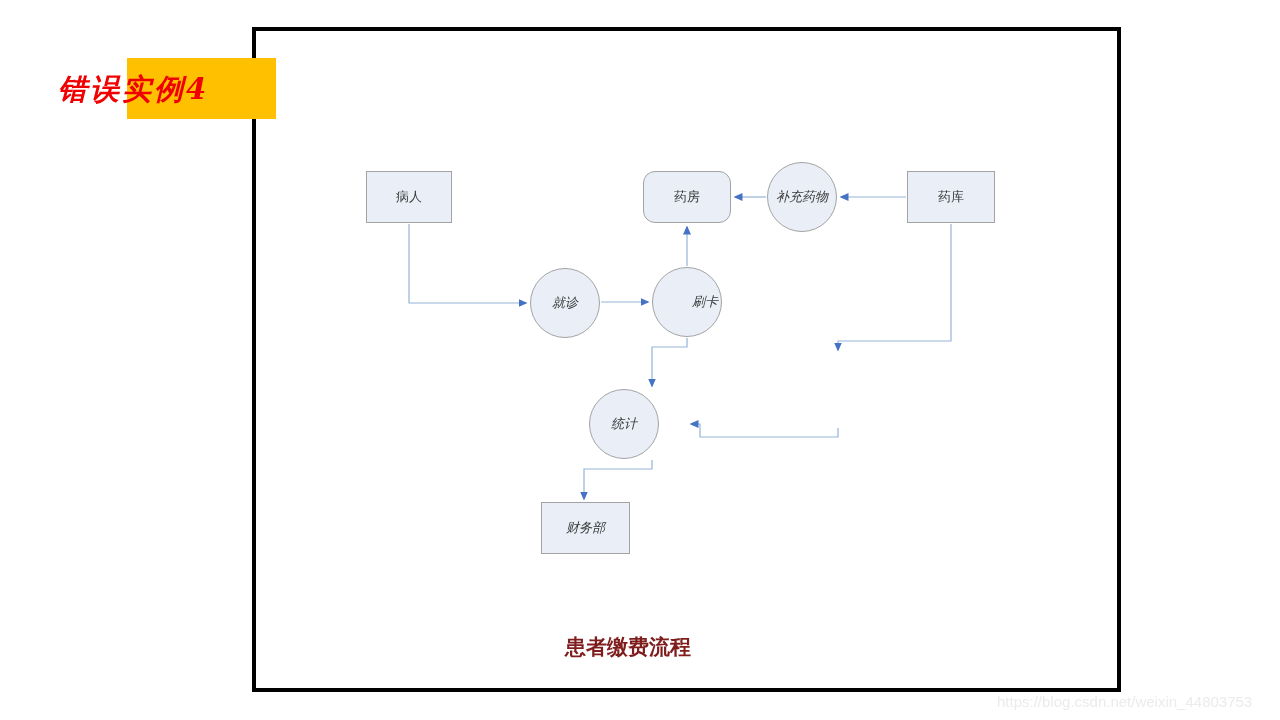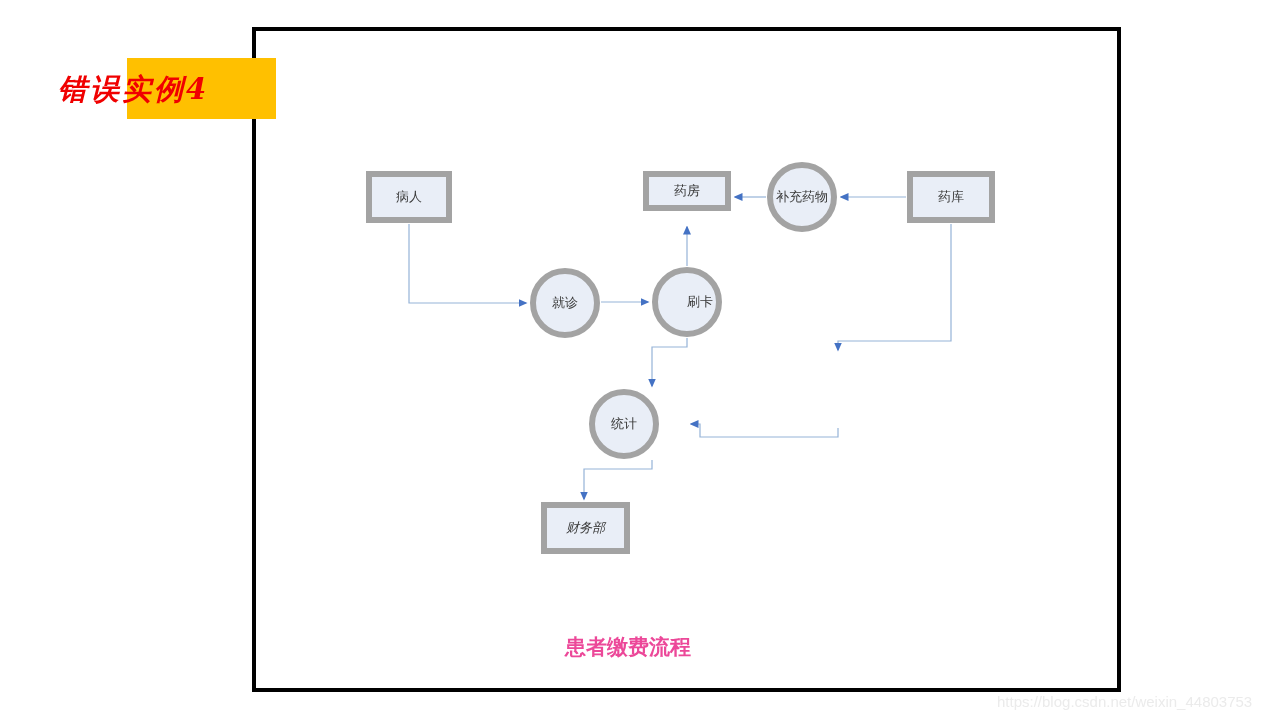--- a/index.html
+++ b/index.html
@@ -38,31 +38,31 @@
     fill: none;
     stroke: #95b3d7;
     stroke-width: 1.2;
   }
   .node {
     position: absolute;
     display: flex;
     align-items: center;
     justify-content: center;
     background: #e9eef7;
-    border: 6px solid #a3a3a3;
+    border: 1px solid #a3a3a3;
     color: #383838;
     font-family: "DejaVu Serif", serif;
     font-size: 13px;
     line-height: 1.45;
     text-align: center;
     box-sizing: border-box;
     z-index: 3;
     padding: 0 3px;
   }
-  .node.circle { border-radius: 50%; }
+  .node.circle { border-radius: 50%; font-style: italic; }
   .corner-label {
     position: absolute;
     left: 58px;
     top: 26px;
     color: #f00000;
     font-family: "DejaVu Serif", serif;
     font-weight: bold;
     font-style: italic;
     font-size: 29px;
     letter-spacing: 3px;
@@ -79,21 +79,21 @@
     background: #ffc000;
     z-index: 5;
   }
   .diagram-title {
     position: absolute;
     left: 565px;
     top: 633px;
     font-family: "Liberation Sans", sans-serif;
     font-weight: bold;
     font-size: 21px;
-    color: #ec4899;
+    color: #7f1d1d;
     white-space: nowrap;
     z-index: 3;
   }
   .watermark {
     position: absolute;
     left: 997px;
     top: 693px;
     font-family: "Liberation Sans", sans-serif;
     font-size: 15px;
     color: #ebebeb;
@@ -126,21 +126,21 @@
     <polyline points="951,224 951,341 838,341 838,350" marker-end="url(#arrow)"></polyline>
     <polyline points="687,338 687,347 652,347 652,386" marker-end="url(#arrow)"></polyline>
     <polyline points="838,428 838,437 700,437 700,424 691,424" marker-end="url(#arrow)"></polyline>
     <polyline points="652,460 652,469 584,469 584,499" marker-end="url(#arrow)"></polyline>
   </svg>
 
   <div class="node rect" style="left:366px; top:171px; width:86px; height:52px;">
     <span>病人</span>
   </div>
 
-  <div class="node rect" style="left:643px; top:171px; width:88px; height:40px;">
+  <div class="node rect" style="left:643px; top:171px; width:88px; height:52px;border-radius:12px;">
     <span>药房</span>
   </div>
 
   <div class="node circle" style="left:767px; top:162px; width:70px; height:70px;">
     <span>补充药物</span>
   </div>
 
   <div class="node rect" style="left:907px; top:171px; width:88px; height:52px;">
     <span>药库</span>
   </div>

